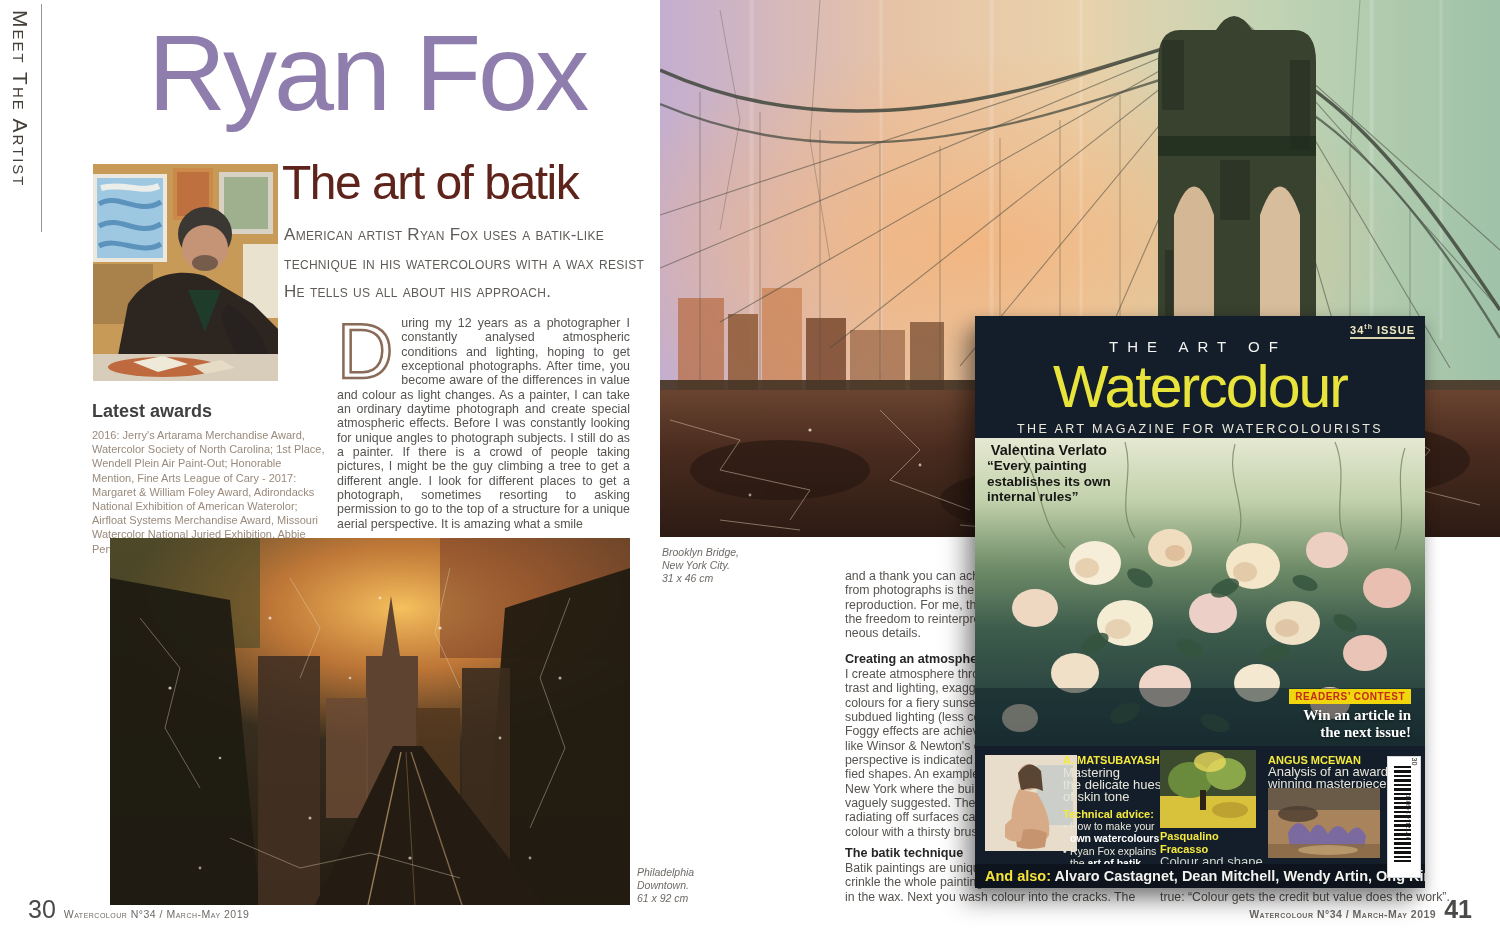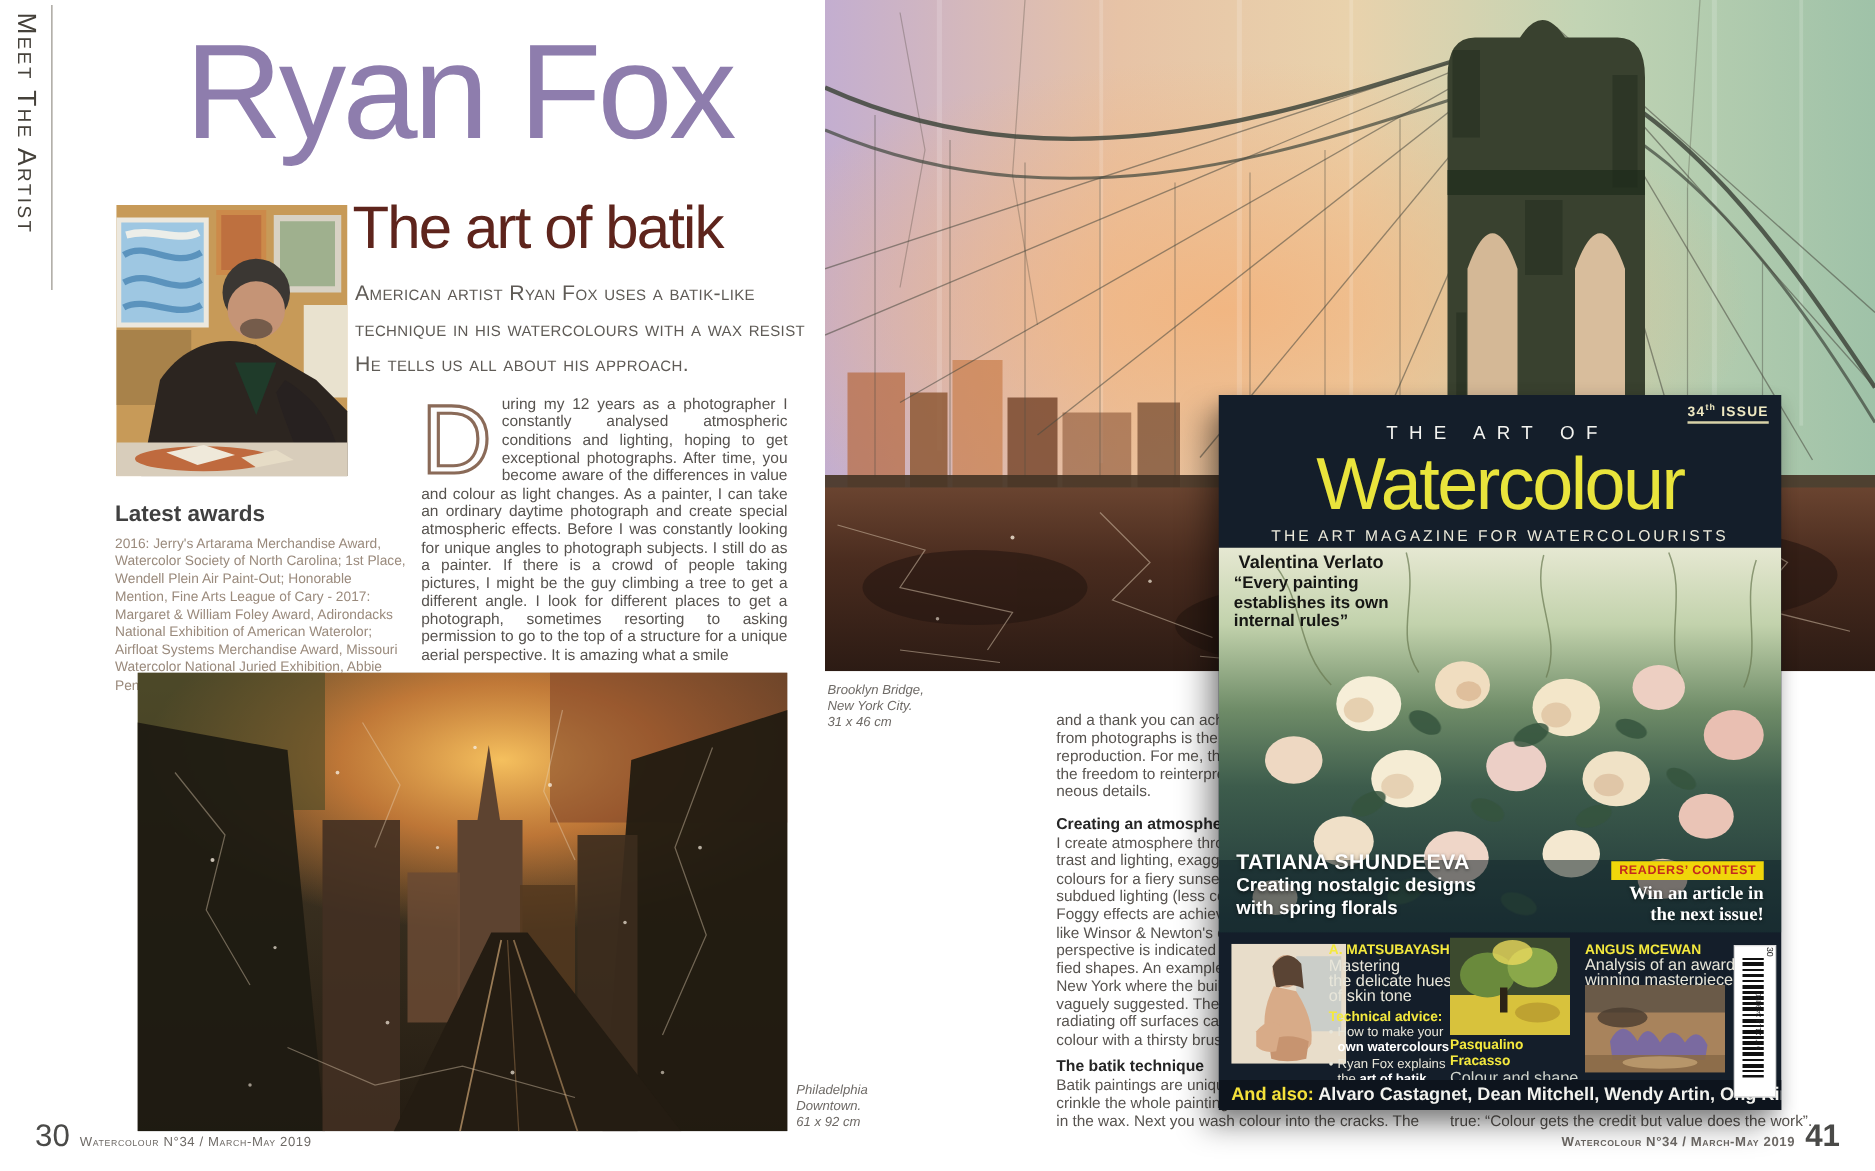--- a/index.html
+++ b/index.html
@@ -451,25 +451,20 @@
     </svg>
   </div>
 
   <div class="abs feature">
     <div class="fname">Valentina Verlato</div>
     <div class="fquote preline">“Every painting
 establishes its own
 internal rules”</div>
   </div>
 
-  <div class="abs story">
-    <div class="sname">TATIANA SHUNDEEVA</div>
-    <div class="ssub preline">Creating nostalgic designs
-with spring florals</div>
-  </div>
 
   <div class="abs contest">
     <span class="badge">READERS’ CONTEST</span>
     <div class="ctext preline">Win an article in
 the next issue!</div>
   </div>
 
   <div class="abs strip">
     <div class="thumb thumb1">
       <svg width="92" height="96" viewBox="0 0 92 96" xmlns="http://www.w3.org/2000/svg">

